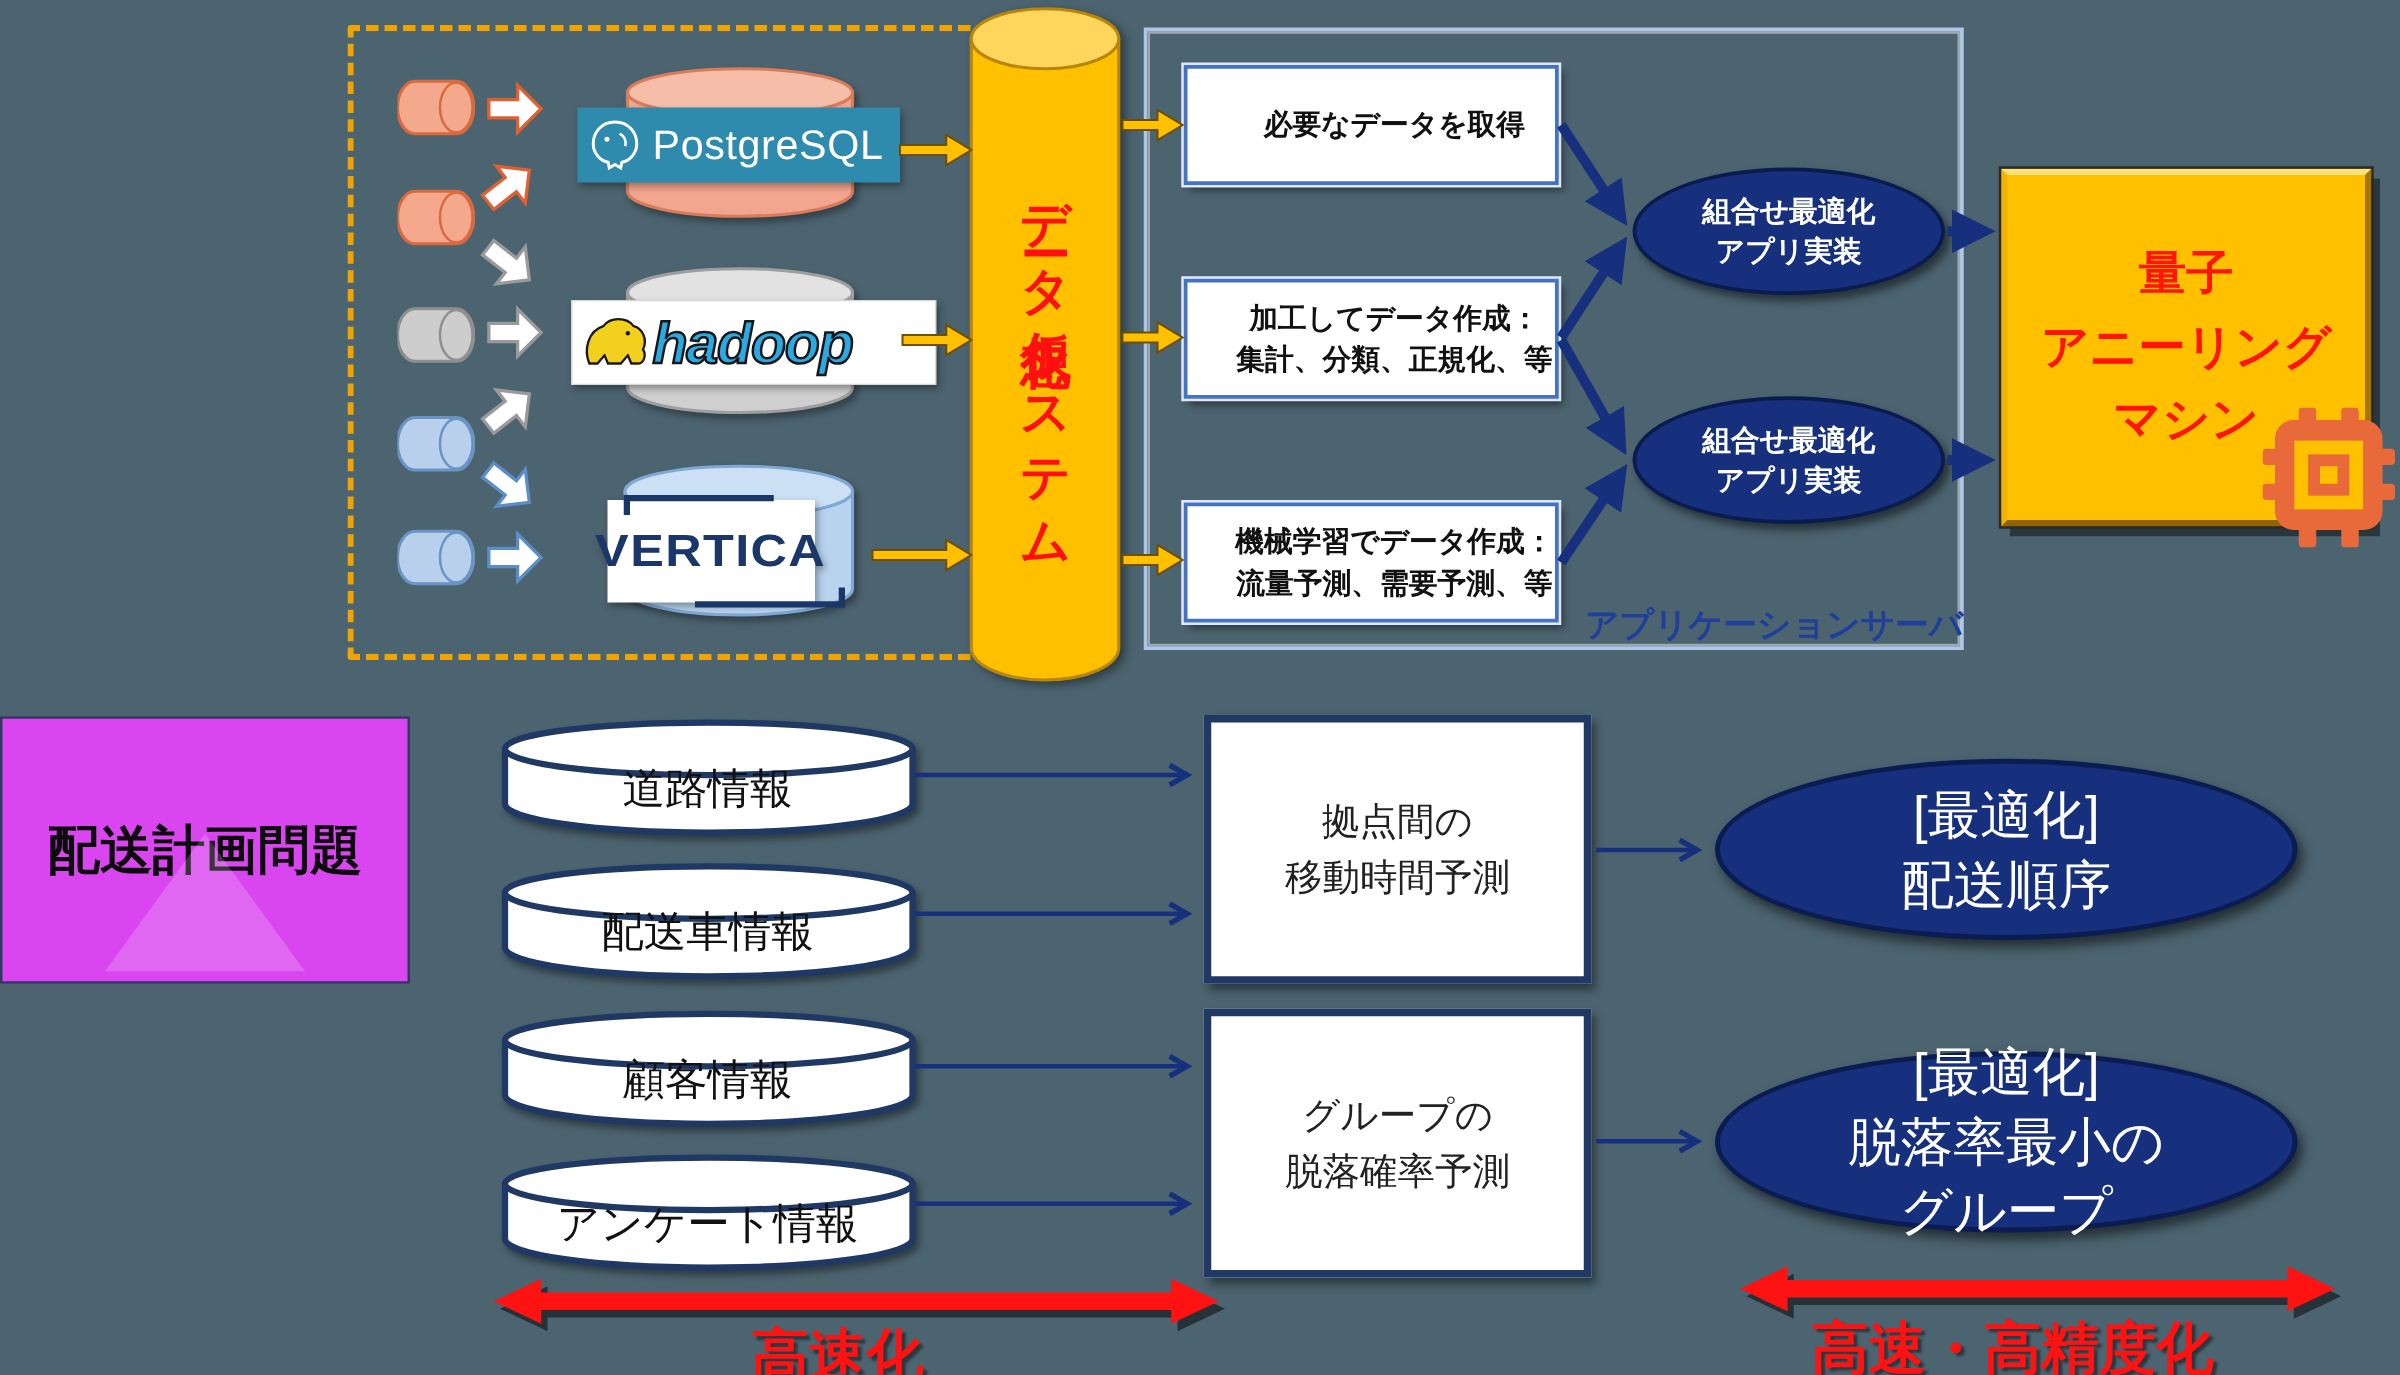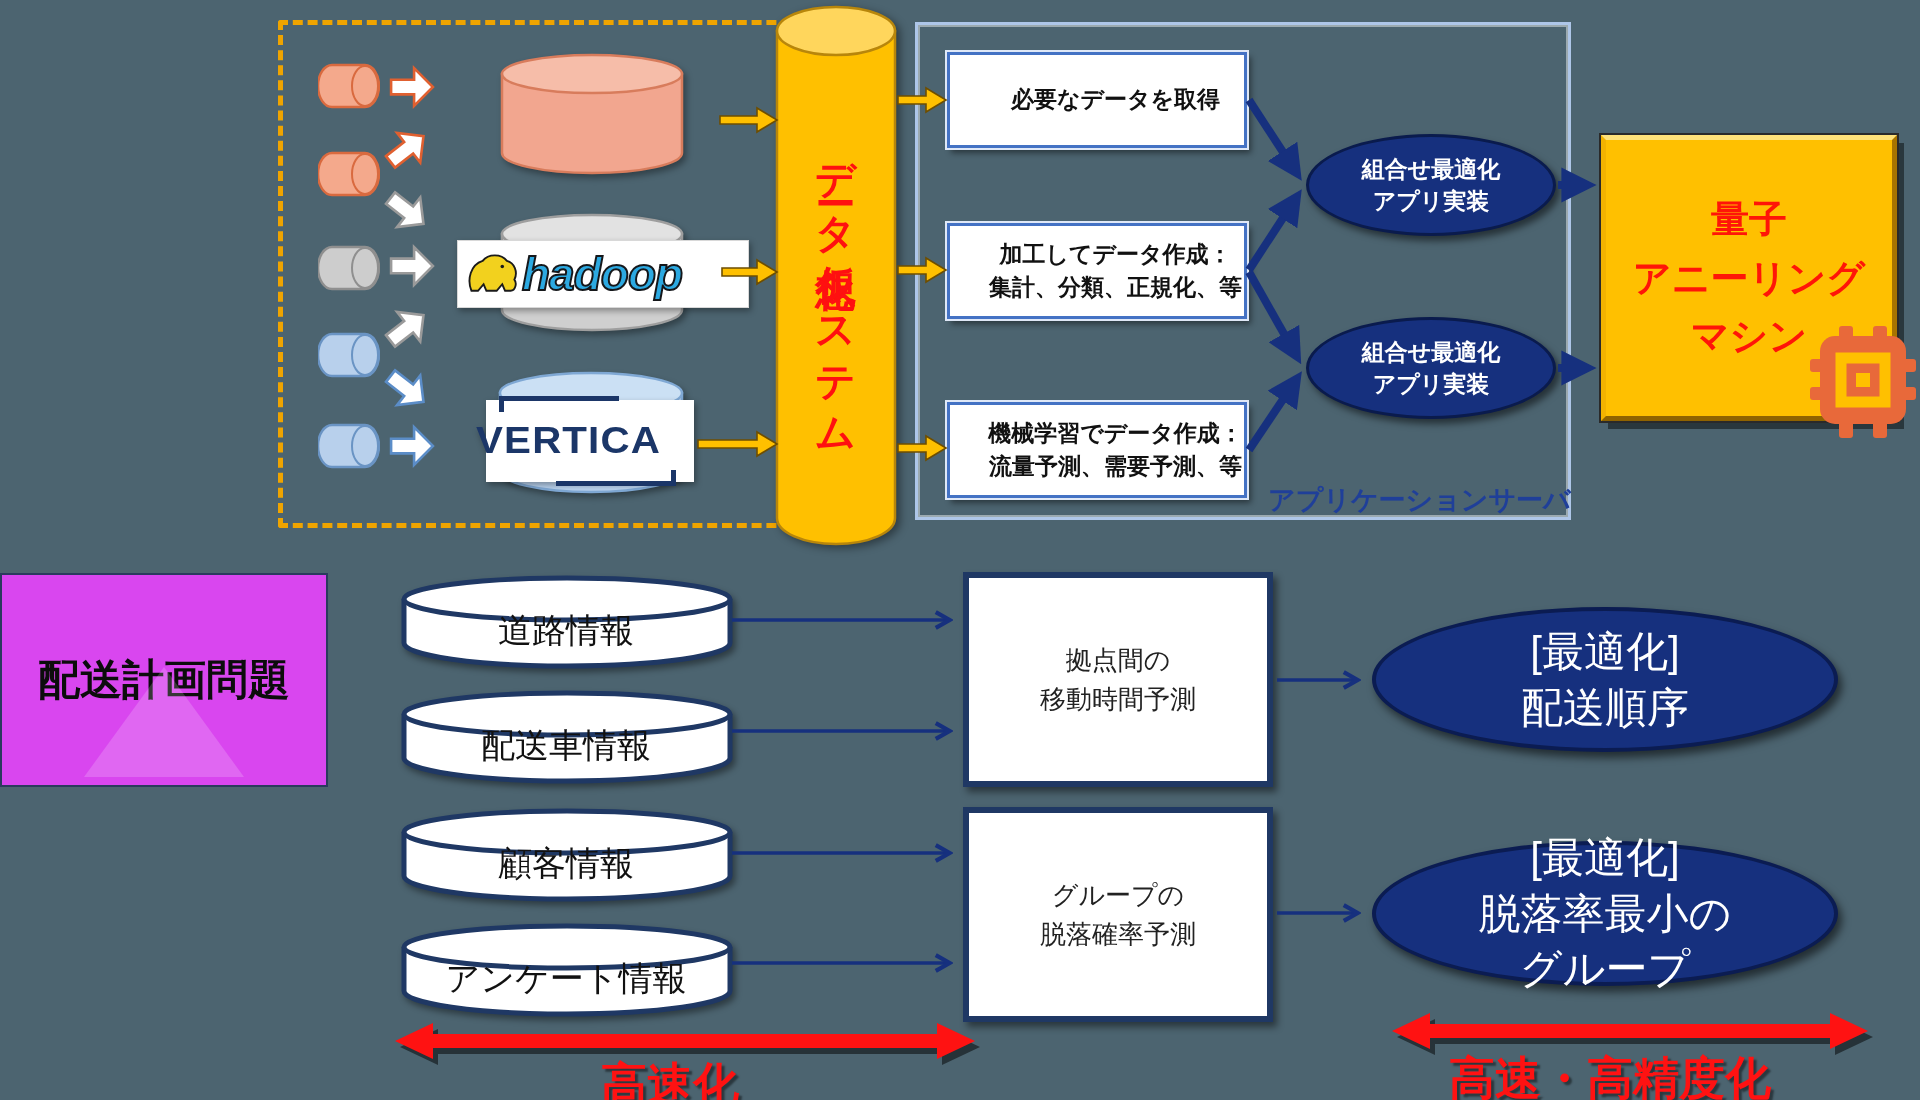--- a/index.html
+++ b/index.html
@@ -13,21 +13,21 @@
   .mini-cyl{width:62px;height:50px;z-index:2;}
   .warrow{width:46px;height:46px;z-index:2;}
 
   .db-cyl{z-index:2;filter:drop-shadow(3px 4px 3px rgba(0,0,0,.35));}
   .banner{z-index:3;display:flex;align-items:center;filter:drop-shadow(2px 3px 3px rgba(0,0,0,.35));}
   .banner-pg{left:462px;top:86px;width:258px;height:60px;background:#2E8BAD;padding-left:8px;}
   .banner-pg .t{color:#fff;font-size:33px;letter-spacing:.5px;margin-left:8px;}
   .banner-hd{left:457px;top:240px;width:292px;height:68px;background:#fff;border:1px solid #d8d8d8;padding-left:6px;}
   .banner-hd .t{color:#2CA9E1;font-size:46px;font-weight:bold;font-style:italic;
                 -webkit-text-stroke:2px #15171a;letter-spacing:-1px;margin-left:2px;}
-  .banner-vt{left:486px;top:400px;width:208px;height:82px;background:#fff;justify-content:flex-start;}
+  .banner-vt{left:486px;top:400px;width:166px;height:82px;background:#fff;justify-content:flex-start;}
   .banner-vt .t{color:#1B3668;font-size:36px;font-weight:bold;letter-spacing:1px;transform:scaleX(1.12);}
   .vt-br-top{left:499px;top:396px;width:120px;height:16px;border-top:5px solid #1B3668;border-left:5px solid #1B3668;z-index:4;}
   .vt-br-bot{left:556px;top:470px;width:120px;height:16px;border-bottom:5px solid #1B3668;border-right:5px solid #1B3668;z-index:4;}
 
   .vcyl-svg{left:773px;top:4px;z-index:2;filter:drop-shadow(4px 3px 4px rgba(0,0,0,.4));}
   .vcyl-text{left:773px;top:42px;width:126px;height:488px;z-index:4;display:flex;align-items:center;justify-content:center;}
   .vcyl-text span{writing-mode:vertical-rl;text-orientation:upright;color:#FF1010;font-size:40px;
                   font-weight:bold;letter-spacing:3px;line-height:1;}
 
   .appserver{left:915px;top:22px;width:656px;height:498px;border:3px solid #AEC6E8;
@@ -52,21 +52,21 @@
   .rowlabel{left:0;width:328px;height:214px;background:#d946ef;border:2px solid #2B3A5E;z-index:2;
             display:flex;align-items:center;justify-content:center;color:#0c0c0c;font-size:42px;font-weight:bold;}
   .rowlabel::after{content:"";position:absolute;bottom:8px;left:50%;transform:translateX(-50%);
             width:0;height:0;border-left:80px solid transparent;border-right:80px solid transparent;
             border-bottom:110px solid rgba(255,255,255,.18);}
   .dcyl{z-index:2;filter:drop-shadow(3px 4px 3px rgba(0,0,0,.4));}
   .dcyl-label{width:332px;z-index:3;text-align:center;font-size:34px;color:#111;}
   .pbox{left:963px;width:310px;height:215px;background:#fff;border:6px solid #1F3864;z-index:2;
         box-shadow:4px 5px 7px rgba(0,0,0,.45);
         display:flex;flex-direction:column;align-items:center;justify-content:center;
-        font-size:26px;color:#222;line-height:1.5;text-align:center;}
+        font-size:30px;color:#222;line-height:1.5;text-align:center;}
   .rell{left:1372px;width:466px;height:145px;background:#16307E;border:4px solid #0B1C52;border-radius:50%;z-index:2;
         box-shadow:4px 6px 9px rgba(0,0,0,.55);
         display:flex;flex-direction:column;align-items:center;justify-content:center;
         color:#fff;font-size:42px;line-height:1.32;text-align:center;}
   .speed-label{z-index:4;color:#FF1212;font-size:46px;font-weight:bold;text-shadow:3px 3px 2px rgba(0,0,0,.45);}
 
   .overlay{left:0;top:0;z-index:5;pointer-events:none;}
   .ln{display:block;}
 </style>
 </head>
@@ -124,20 +124,28 @@
       <use href="#barrow" fill="#fff" stroke="#5B8DC8" stroke-width="2.5"></use>
     </svg>
   <svg class="abs warrow" style="left:389px;top:423px" viewBox="0 0 44 44">
       <use href="#barrow" fill="#fff" stroke="#5B8DC8" stroke-width="2.5"></use>
     </svg>
 
   <svg class="abs db-cyl" style="left:497px;top:52px" width="190" height="125" viewBox="0 0 190 125">
     <path d="M5,22 V101 A90,20 0 0 0 185,101 V22 Z" fill="#F2A68F" stroke="#D87C5C" stroke-width="2.5"></path>
     <ellipse cx="95" cy="22" rx="90" ry="19" fill="#F6BDA9" stroke="#D87C5C" stroke-width="2.5"></ellipse>
   </svg>
+  <div class="abs banner banner-pg">
+    <svg width="44" height="44" viewBox="0 0 48 48">
+      <path d="M24,4 C12,4 5,13 5,23 c0,9 7,15 13,16 l1,5 5,-3 5,3 1,-5 c6,-1 13,-7 13,-16 C43,13 36,4 24,4 Z" fill="none" stroke="#fff" stroke-width="2.6"></path>
+      <circle cx="17" cy="19" r="2.2" fill="#fff"></circle>
+      <path d="M28,14 c4,2 6,6 5,11" fill="none" stroke="#fff" stroke-width="2.2"></path>
+    </svg>
+    <span class="t">PostgreSQL</span>
+  </div>
 
   <svg class="abs db-cyl" style="left:497px;top:212px" width="190" height="122" viewBox="0 0 190 122">
     <path d="M5,22 V98 A90,20 0 0 0 185,98 V22 Z" fill="#CFCFCF" stroke="#9E9E9E" stroke-width="2.5"></path>
     <ellipse cx="95" cy="22" rx="90" ry="19" fill="#E2E2E2" stroke="#9E9E9E" stroke-width="2.5"></ellipse>
   </svg>
   <div class="abs banner banner-hd">
     <svg width="56" height="46" viewBox="0 0 60 48">
       <path d="M8,42 C3,30 7,14 20,10 C26,2 40,2 46,10 C54,12 58,22 54,30 C57,34 55,42 50,42 L44,42 L41,35 L35,42 L24,42 L21,35 L15,42 Z" fill="#F2D11E" stroke="#1a1a1a" stroke-width="2"></path>
       <circle cx="41" cy="16" r="1.9" fill="#1a1a1a"></circle>
     </svg>

